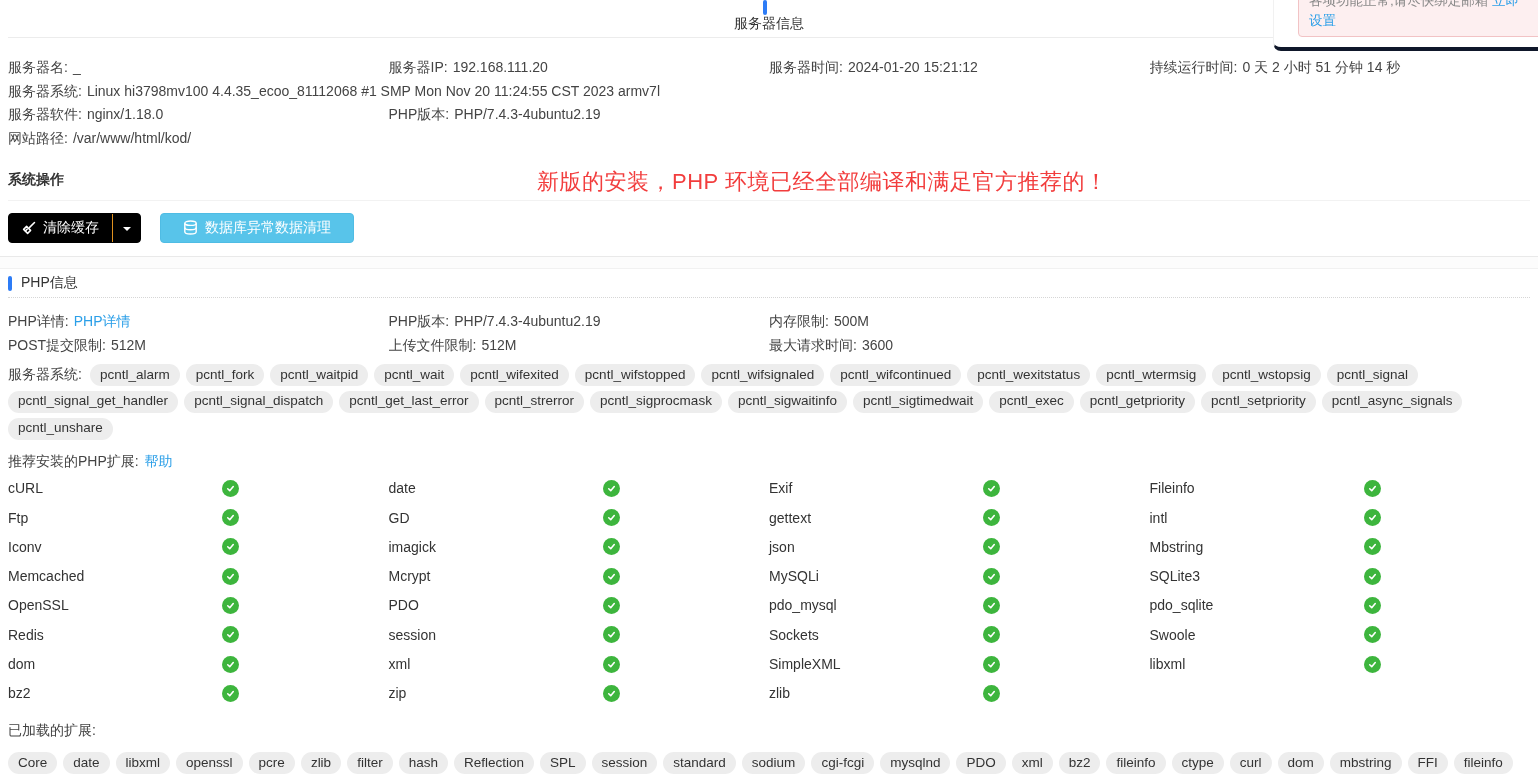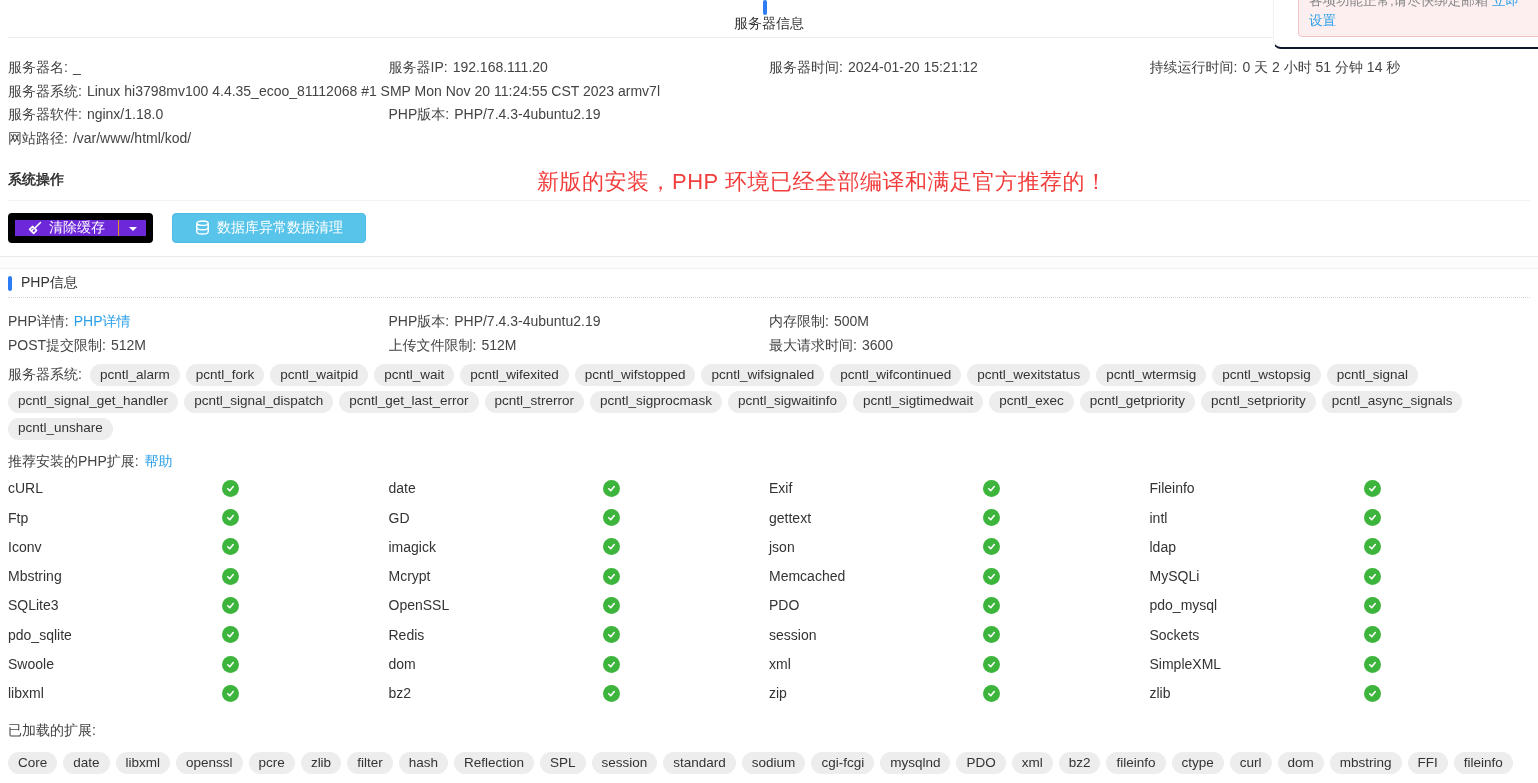--- a/index.html
+++ b/index.html
@@ -18,21 +18,21 @@
   
   .info-row{display:flex;line-height:23.5px;}
   .mt11{margin-top:18px;} .mt12{margin-top:12px;}
   .cell{width:25%;white-space:nowrap;overflow:hidden;}
   .cell.wide{width:100%;}
   .lbl{color:#444;margin-right:5px;}
   a,.link{color:#2b9fe8;text-decoration:none;cursor:pointer;}
   
   .ops-title{font-weight:bold;margin-top:21px;padding-bottom:11px;border-bottom:1px solid #f2f2f2;font-size:14px;color:#333;}
   .btn-row{margin-top:11px;display:flex;align-items:center;height:32px;}
-  .btn-orange{display:inline-flex;align-items:stretch;background:#6d28d9;border:7px solid #000000;border-radius:4px;color:#fff;height:30px;box-sizing:border-box;cursor:pointer;}
+  .btn-orange{display:inline-flex;align-items:stretch;background:#000000;border:1px solid #000000;border-radius:4px;color:#fff;height:30px;box-sizing:border-box;cursor:pointer;}
   .btn-orange .main{display:flex;align-items:center;padding:0 13px;gap:7px;font-size:14px;}
   .btn-orange .caret-part{width:27px;display:flex;align-items:center;justify-content:center;border-left:1px solid #e0911f;cursor:pointer;}
   .caret{width:0;height:0;border:4px solid transparent;border-top-color:#fff;margin-top:5px;}
   .btn-blue{margin-left:19px;display:inline-flex;align-items:center;gap:7px;background:#58c4ea;border:1px solid #4fbce4;border-radius:4px;color:#fff;height:30px;box-sizing:border-box;padding:0 22px;font-size:14px;cursor:pointer;}
   .btn-icon{display:flex;align-items:center;}
   
   .annotation{position:absolute;left:537px;top:167px;font-size:22px;color:#f23d3d;letter-spacing:.5px;white-space:nowrap;font-weight:500;}
   
   .panel-sep{margin-top:12px;height:11px;border-top:1px solid #e9e9e9;border-bottom:1px solid #f1f1f1;background:#fcfcfc;}
   
@@ -42,21 +42,21 @@
   .rec-row{margin-top:13px;}
   
   .ext-grid{display:flex;flex-wrap:wrap;margin-top:3px;}
   .ext-cell{width:25%;height:29.3px;display:flex;align-items:center;box-sizing:border-box;}
   .ext-name{width:214px;font-size:14px;color:#333;white-space:nowrap;}
   .check{width:17px;height:17px;border-radius:50%;background:#3db53d;display:flex;align-items:center;justify-content:center;flex:none;}
   .check svg{width:11px;height:11px;display:block;}
   .loaded-label{margin-top:14px;}
   .loaded-tags{display:flex;flex-wrap:wrap;margin-top:12px;column-gap:6px;row-gap:5px;padding-bottom:6px;}
   
-  .popup{position:absolute;top:0;right:0;width:264px;height:47px;background:#fff;border-left:1px solid #f1f1f1;border-bottom:2px solid #0f172a;border-bottom-left-radius:8px;}
+  .popup{position:absolute;top:0;right:0;width:264px;height:47px;background:#fff;border-left:1px solid #f1f1f1;border-bottom:4px solid #0f172a;border-bottom-left-radius:8px;}
   .alert{position:absolute;left:24px;top:-15px;width:310px;box-sizing:border-box;background:#fdeff0;border:1px solid #f2c3c5;border-radius:4px;padding:5px 10px;font-size:13.5px;color:#888;line-height:20px;white-space:nowrap;}
 </style>
 </head>
 <body>
 
 <div class="panel">
   <div class="sec-header">
     <span class="accent-bar"></span>
     <span class="sec-title">服务器信息</span>
   </div>
@@ -257,45 +257,37 @@
       </div>
       <div class="ext-cell">
         <span class="ext-name">json</span>
         <span class="check">
           <svg viewBox="0 0 16 16">
             <path d="M4 8.4 L6.9 11.2 L12 5.2" stroke="#fff" stroke-width="2.3" fill="none" stroke-linecap="round" stroke-linejoin="round"></path>
           </svg>
         </span>
       </div>
       <div class="ext-cell">
-        <span class="ext-name">ldap</span>
-        <span class="check">
-          <svg viewBox="0 0 16 16">
-            <path d="M4 8.4 L6.9 11.2 L12 5.2" stroke="#fff" stroke-width="2.3" fill="none" stroke-linecap="round" stroke-linejoin="round"></path>
-          </svg>
-        </span>
-      </div>
-      <div class="ext-cell">
         <span class="ext-name">Mbstring</span>
         <span class="check">
           <svg viewBox="0 0 16 16">
             <path d="M4 8.4 L6.9 11.2 L12 5.2" stroke="#fff" stroke-width="2.3" fill="none" stroke-linecap="round" stroke-linejoin="round"></path>
           </svg>
         </span>
       </div>
       <div class="ext-cell">
+        <span class="ext-name">Memcached</span>
+        <span class="check">
+          <svg viewBox="0 0 16 16">
+            <path d="M4 8.4 L6.9 11.2 L12 5.2" stroke="#fff" stroke-width="2.3" fill="none" stroke-linecap="round" stroke-linejoin="round"></path>
+          </svg>
+        </span>
+      </div>
+      <div class="ext-cell">
         <span class="ext-name">Mcrypt</span>
-        <span class="check">
-          <svg viewBox="0 0 16 16">
-            <path d="M4 8.4 L6.9 11.2 L12 5.2" stroke="#fff" stroke-width="2.3" fill="none" stroke-linecap="round" stroke-linejoin="round"></path>
-          </svg>
-        </span>
-      </div>
-      <div class="ext-cell">
-        <span class="ext-name">Memcached</span>
         <span class="check">
           <svg viewBox="0 0 16 16">
             <path d="M4 8.4 L6.9 11.2 L12 5.2" stroke="#fff" stroke-width="2.3" fill="none" stroke-linecap="round" stroke-linejoin="round"></path>
           </svg>
         </span>
       </div>
       <div class="ext-cell">
         <span class="ext-name">MySQLi</span>
         <span class="check">
           <svg viewBox="0 0 16 16">

